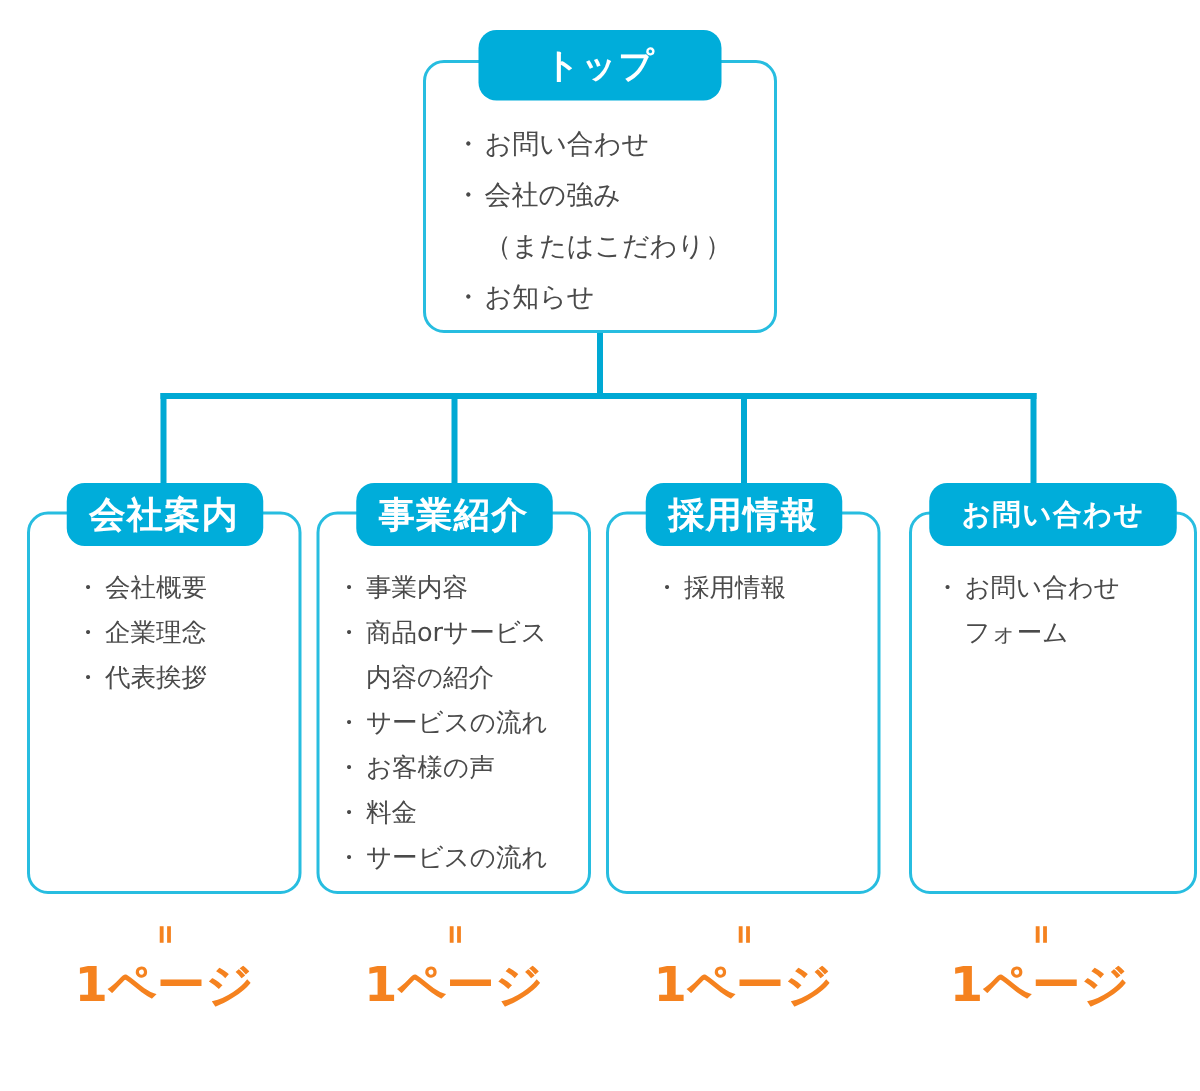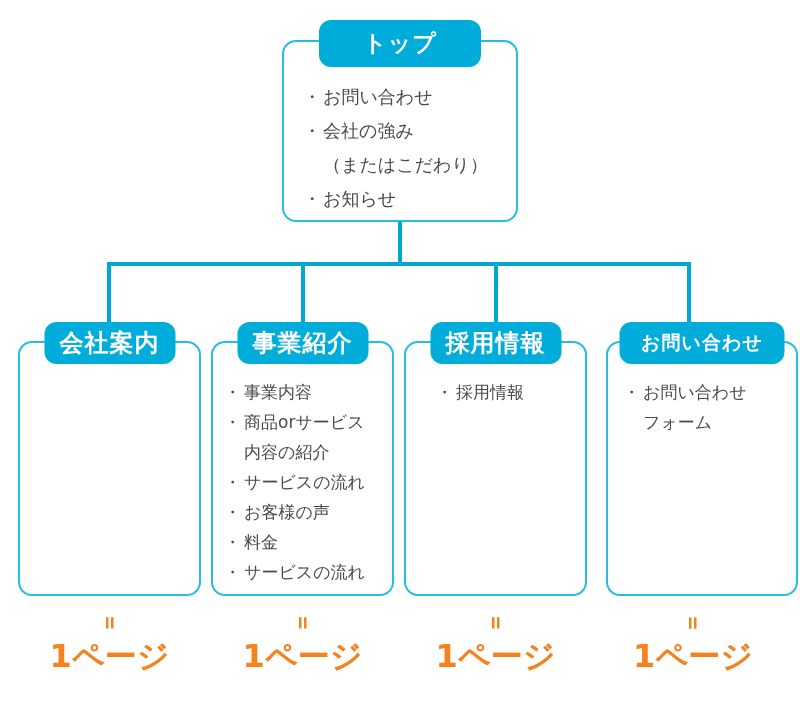--- a/index.html
+++ b/index.html
@@ -181,20 +181,25 @@
       <li>お問い合わせ</li>
       <li>会社の強み</li>
       <li class="cont">（またはこだわり）</li>
       <li>お知らせ</li>
     </ul>
   </div>
 
 
   <div class="node leaf" id="leaf-0">
     <div class="node-badge">会社案内</div>
+    <ul class="node-list">
+      <li>会社概要</li>
+      <li>企業理念</li>
+      <li>代表挨拶</li>
+    </ul>
   </div>
   <div class="caption" id="cap-0">
     <span class="eq">=</span>
     <span class="pg">1ページ</span>
   </div>
 
   <div class="node leaf" id="leaf-1">
     <div class="node-badge">事業紹介</div>
     <ul class="node-list">
       <li>事業内容</li>

